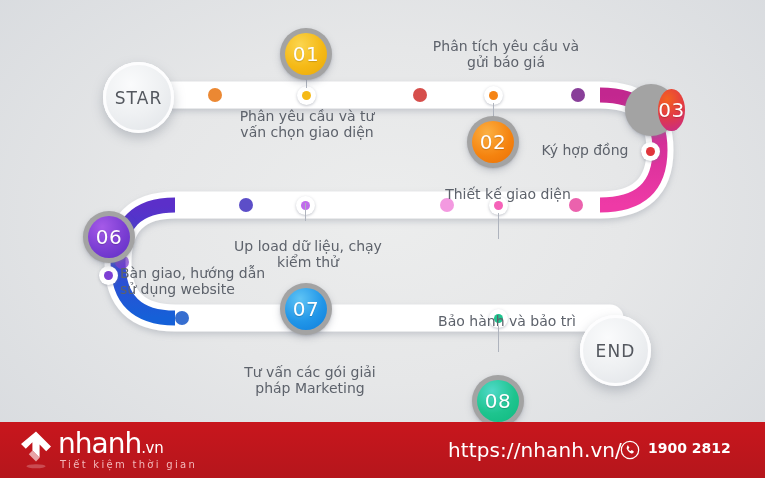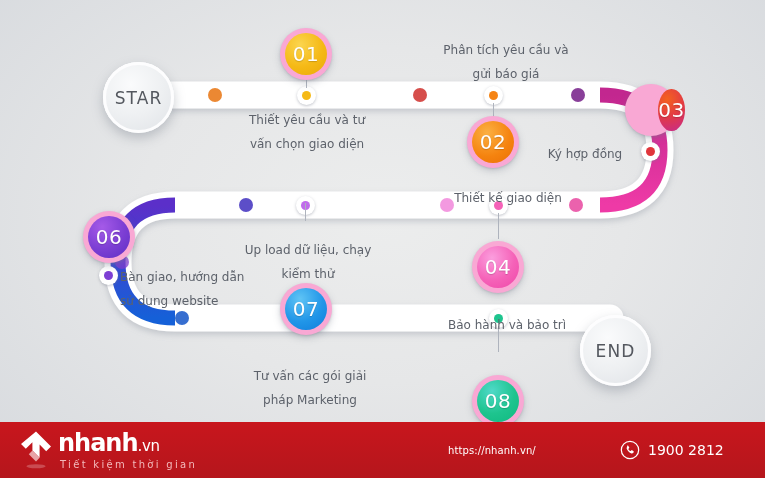--- a/index.html
+++ b/index.html
@@ -10,21 +10,21 @@
     position:relative;
   }
   #stage { position:absolute; inset:0; }
 
   .svg-layer { position:absolute; left:0; top:0; width:765px; height:478px; }
 
   
   .node {
     position:absolute;
     border-radius:50%;
-    background:#f9a8d4;
+    background:#a3a3a3;
     box-shadow:0 3px 7px rgba(120,125,140,.34), 0 1px 2px rgba(120,125,140,.25);
     display:flex; align-items:center; justify-content:center;
   }
   .node .disc {
     border-radius:50%;
     display:flex; align-items:center; justify-content:center;
     color:#fff;
     font-size:20px;
     letter-spacing:.5px;
     text-shadow:0 1px 1px rgba(0,0,0,.18);
@@ -60,50 +60,50 @@
   }
   .marker i { width:9px; height:9px; border-radius:50%; display:block; }
 
   
   .stem { position:absolute; width:1px; background:#aeb3bd; }
 
   
   .cap-text {
     position:absolute;
     color:#5d626b;
-    font-size:12px;
-    line-height:24px;
+    font-size:14px;
+    line-height:16px;
     text-align:center;
     white-space:pre-line;
   }
   .cap-text.left  { text-align:left; }
 
   
   #footer {
     position:absolute; left:0; bottom:0; width:765px; height:56px;
     background:linear-gradient(180deg,#c8161d 0%, #b5161c 100%);
     display:flex; align-items:center;
   }
   #logo-block { position:absolute; left:18px; top:8px; display:flex; align-items:flex-end; }
   #logo-mark { width:36px; height:40px; margin-right:4px; }
   #logo-words { display:flex; flex-direction:column; }
   #logo-row { display:flex; align-items:baseline; }
-  #logo-nhanh { color:#fff; font-size:24px; font-weight:bold; letter-spacing:-1px; line-height:27px; }
+  #logo-nhanh { color:#fff; font-size:28px; font-weight:normal; letter-spacing:-1px; line-height:27px; }
   #logo-dotvn { color:#fff; font-size:15px; line-height:15px; letter-spacing:-.3px; }
   #logo-tag {
     color:#f3b9bb; font-size:10px; letter-spacing:2.3px;
     margin-top:2px; margin-left:2px;
   }
   #footer-url {
     position:absolute; left:448px; top:50%; transform:translateY(-50%);
-    color:#fff; font-size:10px; letter-spacing:.1px;
+    color:#fff; font-size:20px; letter-spacing:.1px;
   }
   #footer-phone {
     position:absolute; left:620px; top:50%; transform:translateY(-50%);
-    display:flex; align-items:center; color:#fff; font-size:14px;
+    display:flex; color:#fff; font-size:14px;font-weight:bold;
   }
   #phone-ic { width:20px; height:20px; margin-right:8px; }
 </style>
 </head>
 <body>
 
 <div id="stage">
 
   <svg class="svg-layer" viewBox="0 0 765 478">
     <defs>
@@ -207,38 +207,35 @@
   </div>
 
   <div class="node big" style="left:467px; top:116px;">
     <div class="disc" style="background:radial-gradient(circle at 36% 28%, #fbb042 0%, #f5830f 58%, #ea6f05 100%);">02</div>
   </div>
 
   <div class="node big" style="left:625px; top:84px;">
     <div class="disc" style="background:radial-gradient(circle at 34% 24%, #f4621f 0%, #e23a45 48%, #c62a8e 100%);margin-left:41px;">03</div>
   </div>
 
-  <div class="node big" style="left:472px; top:241px;">
-    <div class="disc" style="background:radial-gradient(circle at 36% 28%, #fb9ede 0%, #f562b8 55%, #ef46a8 100%);">04</div>
-  </div>
 
 
   <div class="node big" style="left:83px; top:211px;">
     <div class="disc" style="background:radial-gradient(circle at 34% 26%, #a55ae8 0%, #7d3fd4 52%, #5d2ec4 100%);text-align:center;">06</div>
   </div>
 
   <div class="node big" style="left:280px; top:283px;">
     <div class="disc" style="background:radial-gradient(circle at 36% 26%, #5fc4f5 0%, #2196e8 55%, #0f7ddb 100%);">07</div>
   </div>
 
   <div class="node big" style="left:472px; top:375px;">
     <div class="disc" style="background:radial-gradient(circle at 36% 26%, #4fd9c8 0%, #1ec48e 55%, #0fb97f 100%);">08</div>
   </div>
 
-  <div class="cap-text" style="left:227px; top:108px; width:160px;">Thiết yêu cầu và tư
+  <div class="cap-text" style="left:227px; top:108px; width:160px;">Phân yêu cầu và tư
 vấn chọn giao diện</div>
 
   <div class="cap-text" style="left:416px; top:38px; width:180px;">Phân tích yêu cầu và
 gửi báo giá</div>
 
   <div class="cap-text" style="left:530px; top:142px; width:110px;">Ký hợp đồng</div>
 
   <div class="cap-text" style="left:420px; top:186px; width:176px;">Thiết kế giao diện</div>
 
   <div class="cap-text" style="left:226px; top:238px; width:164px;">Up load dữ liệu, chạy

